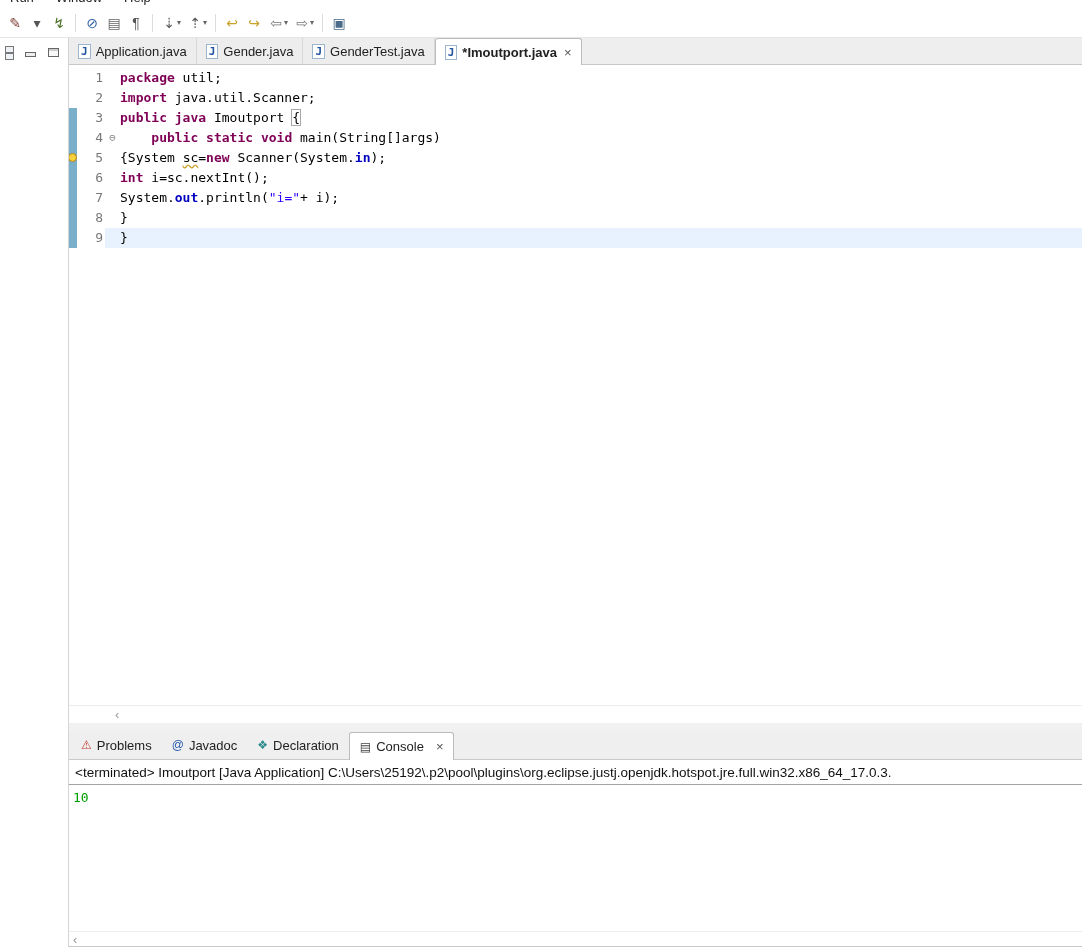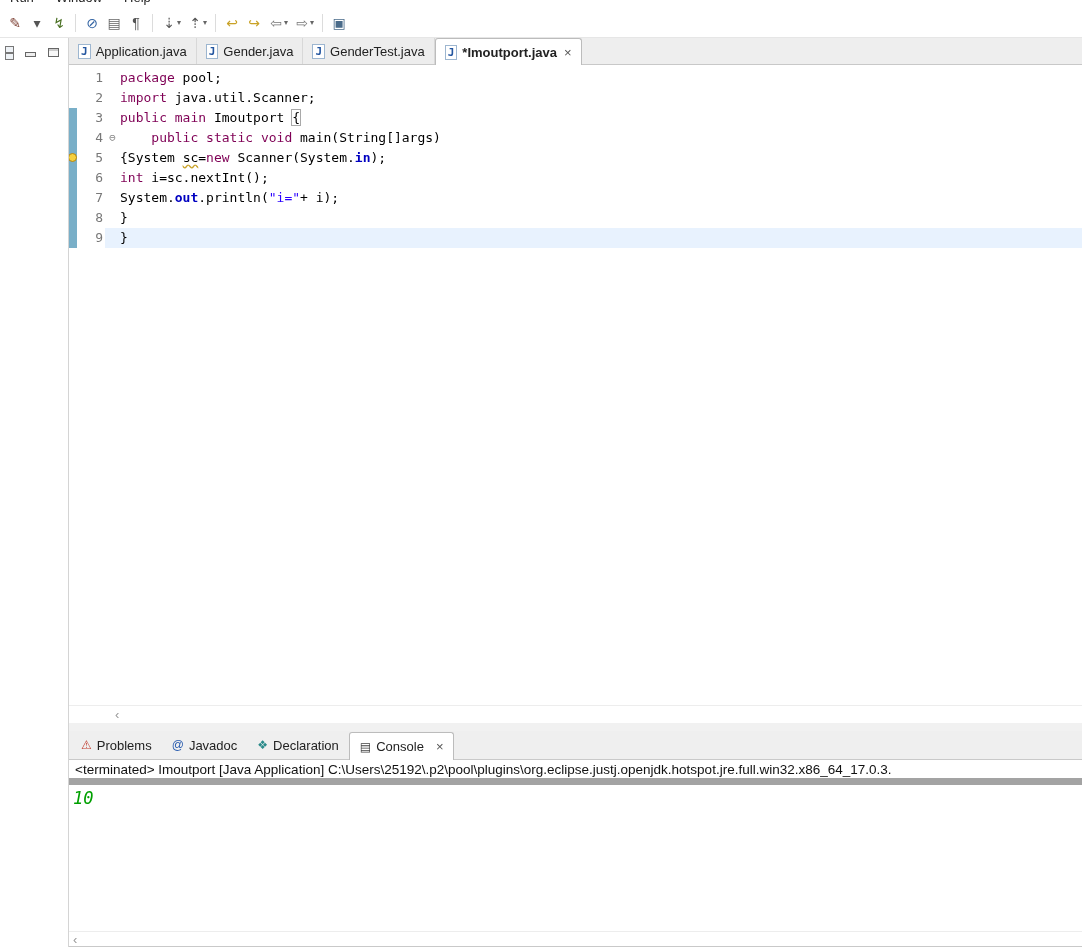--- a/index.html
+++ b/index.html
@@ -55,45 +55,45 @@
     font-family:"DejaVu Sans Mono",monospace; font-size:13px; line-height:20px; }
   .code-line { display:flex; height:20px; }
   .chg { width:8px; position:relative; }
   .chg.on { background:#79AFC8; }
   .bulb { position:absolute; left:-1px; top:5px; width:9px; height:9px;
     border-radius:50%; background:#f4d03f; border:1px solid #b8860b; }
   .lnum { width:28px; text-align:right; color:#787878; padding-right:2px; }
   .fold { width:15px; color:#888; font-size:11px; text-align:center; }
   .ltext { flex:1; white-space:pre; color:#000; }
   .code-line.current .ltext, .code-line.current .fold { background:#E8F2FE; }
-  .t-k { color:#7F0055; font-weight:normal;text-align:right; }
+  .t-k { color:#7F0055; font-weight:bold;text-align:right; }
   .t-s { color:#2A00FF; }
   .t-f { color:#0000C0; font-weight:bold; }
   .t-m { outline:1px solid #a9a9a9; }
   .t-u { text-decoration:underline wavy #c9a227; text-underline-offset:2px; }
 
   .hscroll { height:18px; border-top:1px solid #ededed; display:flex;
     align-items:center; color:#9a9a9a; font-size:13px; padding-left:46px;
     background:#fff; }
   .sash { height:8px; background:#f1f1f1; }
 
   
   .bottom { height:216px; display:flex; flex-direction:column; background:#fff; }
   .btabs { height:29px; background:#efefef; display:flex; align-items:flex-end;
     border-bottom:1px solid #c9c9c9; padding-left:2px; }
   .btab { height:28px; display:flex; align-items:center; gap:5px; padding:0 10px;
     font-size:13px; color:#222; white-space:nowrap; }
   .btab.active { background:#fff; border:1px solid #bcbcbc; border-bottom:none;
     margin-bottom:-1px; border-radius:3px 3px 0 0; }
   .bticon { font-size:12px; }
   .cheader { height:25px; display:flex; align-items:center; padding-left:6px;
-    font-size:13.5px; color:#111; border-bottom:7px solid #a3a3a3; background:#fff;
+    font-size:13.5px; color:#111; border-bottom:1px solid #a3a3a3; background:#fff;
     white-space:nowrap; overflow:hidden; }
   .cbody { flex:1; background:#fff; font-family:"DejaVu Sans Mono",monospace;
-    font-size:17px; line-height:20px; padding:3px 0 0 4px;font-style:italic; }
+    font-size:13px; line-height:20px; padding:3px 0 0 4px; }
   .cline.stdin { color:#00A000; }
   .cline.stdout { color:#000; }
   .caret { display:inline-block; width:1px; height:14px; background:#000;
     vertical-align:-2px; margin-right:1px; }
   .chscroll { height:16px; border-top:1px solid #ededed; display:flex;
     align-items:center; color:#9a9a9a; font-size:13px; padding-left:4px;
     background:#fff; border-bottom:1px solid #c9c9c9; }
 </style>
 </head>
 <body>
@@ -163,33 +163,33 @@
     <span class="tlabel">*Imoutport.java</span>
     <span class="tclose">×</span>
   </div>
       </div>
 
     <div class="editor" id="code-lines">
         <div class="code-line">
     <span class="chg"></span>
     <span class="lnum">1</span>
     <span class="fold"></span>
-    <span class="ltext"><span class="t-k">package</span><span class="t-p"> pool;</span></span>
+    <span class="ltext"><span class="t-k">package</span><span class="t-p"> util;</span></span>
   </div>
         <div class="code-line">
     <span class="chg"></span>
     <span class="lnum">2</span>
     <span class="fold"></span>
     <span class="ltext"><span class="t-k">import</span><span class="t-p"> java.util.Scanner;</span></span>
   </div>
         <div class="code-line">
     <span class="chg on"></span>
     <span class="lnum">3</span>
     <span class="fold"></span>
-    <span class="ltext"><span class="t-k">public</span><span class="t-p"> </span><span class="t-k">main</span><span class="t-p"> Imoutport </span><span class="t-m">{</span></span>
+    <span class="ltext"><span class="t-k">public</span><span class="t-p"> </span><span class="t-k">java</span><span class="t-p"> Imoutport </span><span class="t-m">{</span></span>
   </div>
         <div class="code-line">
     <span class="chg on"></span>
     <span class="lnum">4</span>
     <span class="fold">⊖</span>
     <span class="ltext"><span class="t-p">    </span><span class="t-k">public</span><span class="t-p"> </span><span class="t-k">static</span><span class="t-p"> </span><span class="t-k">void</span><span class="t-p"> main(String[]args)</span></span>
   </div>
         <div class="code-line">
     <span class="chg on">
             <span class="bulb"></span>

